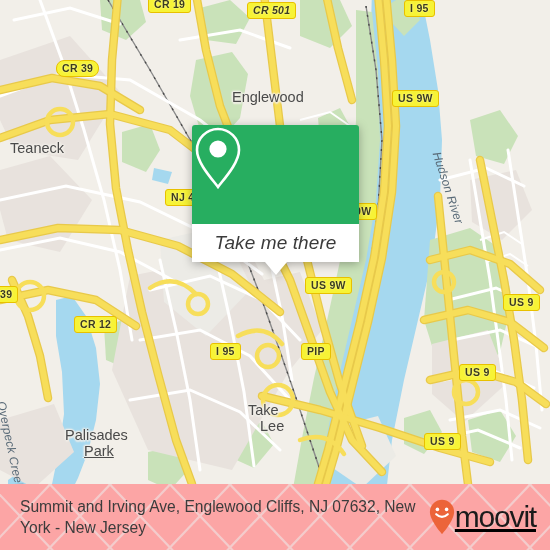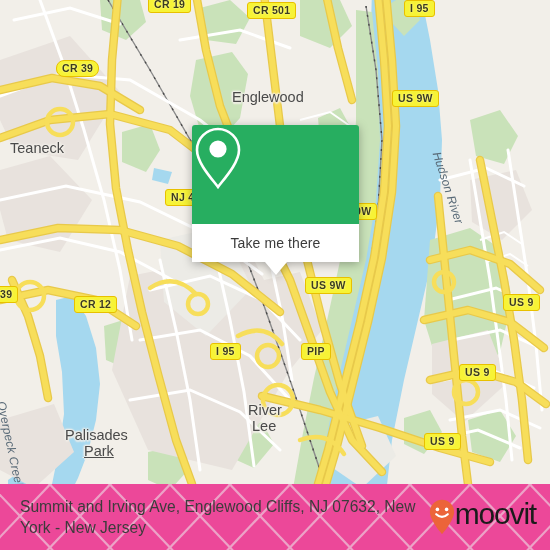--- a/index.html
+++ b/index.html
@@ -67,21 +67,21 @@
     border-radius:3px 3px 0 0;
     display:flex;align-items:center;justify-content:center;
   }
   #popup-foot{
     background:#ffffff;
     height:38px;
     display:flex;align-items:center;justify-content:center;
     position:relative;
   }
   #popup-foot-label{
-    color:#3b3b3b;font-size:14px;letter-spacing:.1px;
+    color:#3b3b3b;font-size:19px;letter-spacing:.1px;font-style:italic;
   }
   #popup-tip{
     position:absolute;left:50%;top:100%;
     width:0;height:0;margin-left:-11px;
     border-left:11px solid transparent;
     border-right:11px solid transparent;
     border-top:13px solid #ffffff;
   }
 
   
@@ -90,34 +90,34 @@
     background:rgba(255,255,255,.72);
     padding:4px 12px 5px 10px;
     font-size:12.5px;color:#3d3d3d;
     border-radius:0 4px 0 0;
     white-space:nowrap;
   }
 
   
   #footer{
     position:absolute;left:0;top:484px;width:550px;height:66px;
-    background:#ec4899;
+    background:#fca5a5;
     overflow:hidden;
   }
   #footer-watermark{position:absolute;left:0;top:0;opacity:.55;}
   #footer-inner{
     position:relative;
     display:flex;align-items:center;justify-content:space-between;
     height:66px;padding:0 14px 0 20px;box-sizing:border-box;
   }
   #footer-title{
     color:#3c3c3c;font-size:15.6px;line-height:21px;
     max-width:400px;
   }
-  #brand{display:flex;align-items:flex-start;gap:0;}
+  #brand{display:flex;align-items:center;gap:0;text-decoration:underline;}
   #brand-word{
     font-size:30px;color:#1b1b1b;letter-spacing:-1.2px;
     font-weight:500;line-height:30px;
   }
 </style>
 </head>
 <body>
 
 <div id="app">
 
@@ -290,43 +290,43 @@
           <circle cx="444" cy="282" r="10"></circle>
           <path d="M 238 336 q 26 -14 44 8"></path>
           <path d="M 150 288 q 24 -16 46 6"></path>
           <path d="M 300 440 q 28 -10 44 14"></path>
         </g>
       </g>
     </svg>
 
     <div id="shields">
         <div class="shield" style="left: 148px; top: -4px;">CR 19</div>
-        <div class="shield" style="left: 247px; top: 2px;">CR 501</div>
+        <div class="shield" style="left: 247px; top: 2px; font-style: italic;">CR 501</div>
         <div class="shield" style="left: 404px; top: 0px;">I 95</div>
         <div class="shield" style="left: 56px; top: 60px; border-radius: 8px;">CR 39</div>
         <div class="shield" style="left: 392px; top: 90px;">US 9W</div>
         <div class="shield" style="left: 165px; top: 189px;">NJ 4</div>
         <div class="shield" style="left: 349px; top: 203px;">9W</div>
         <div class="shield" style="left: -6px; top: 286px;">39</div>
-        <div class="shield" style="left: 74px; top: 296px;">CR 12</div>
+        <div class="shield" style="left: 74px; top: 316px;">CR 12</div>
         <div class="shield" style="left: 305px; top: 277px;">US 9W</div>
         <div class="shield" style="left: 503px; top: 294px;">US 9</div>
         <div class="shield" style="left: 210px; top: 343px;">I 95</div>
         <div class="shield" style="left: 301px; top: 343px;">PIP</div>
         <div class="shield" style="left: 459px; top: 364px;">US 9</div>
         <div class="shield" style="left: 424px; top: 433px;">US 9</div>
       </div>
 
     <div id="places">
         <div class="place" style="left: 10px; top: 140px;">Teaneck</div>
         <div class="place" style="left: 203px; top: 89px; padding-left: 29px;">Englewood</div>
         <div class="place" style="left: 65px; top: 427px;">Palisades</div>
         <div class="place" style="left: 84px; top: 443px; text-decoration: underline;">Park</div>
-        <div class="place" style="left: 248px; top: 402px;">River</div>
-        <div class="place" style="left: 252px; top: 418px; text-align: center;">Lee</div>
+        <div class="place" style="left: 248px; top: 402px;">Take</div>
+        <div class="place" style="left: 260px; top: 418px; text-align: center;">Lee</div>
       </div>
 
     <div id="waters">
         <div class="water-label" style="left: 443px; top: 150px; transform: rotate(72deg); transform-origin: left top;">Hudson River</div>
         <div class="water-label" style="left: 8px; top: 400px; transform: rotate(78deg); transform-origin: left top;">Overpeck Creek</div>
       </div>
 
     <div id="popup">
       <div id="popup-head">
         <svg width="52" height="66" viewBox="0 0 52 66">

